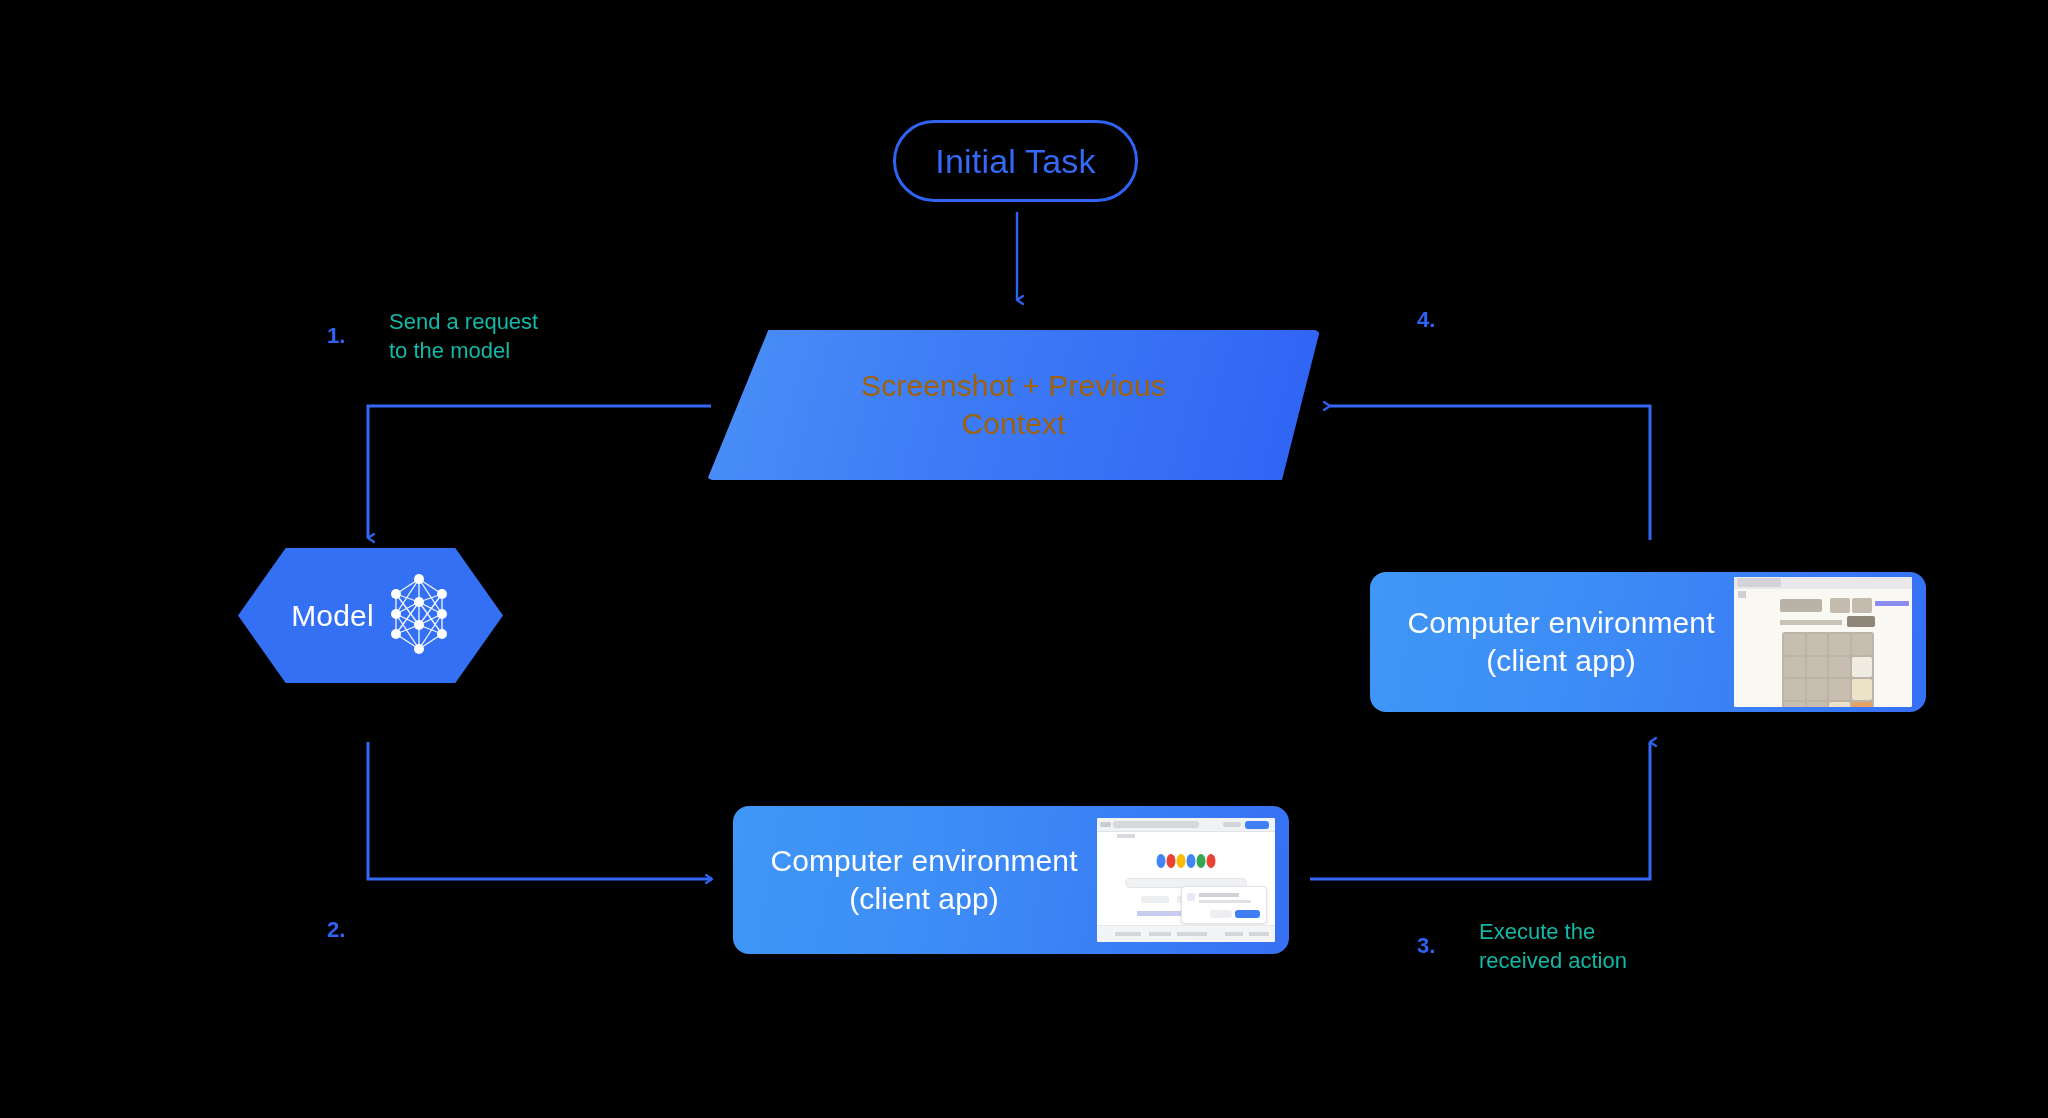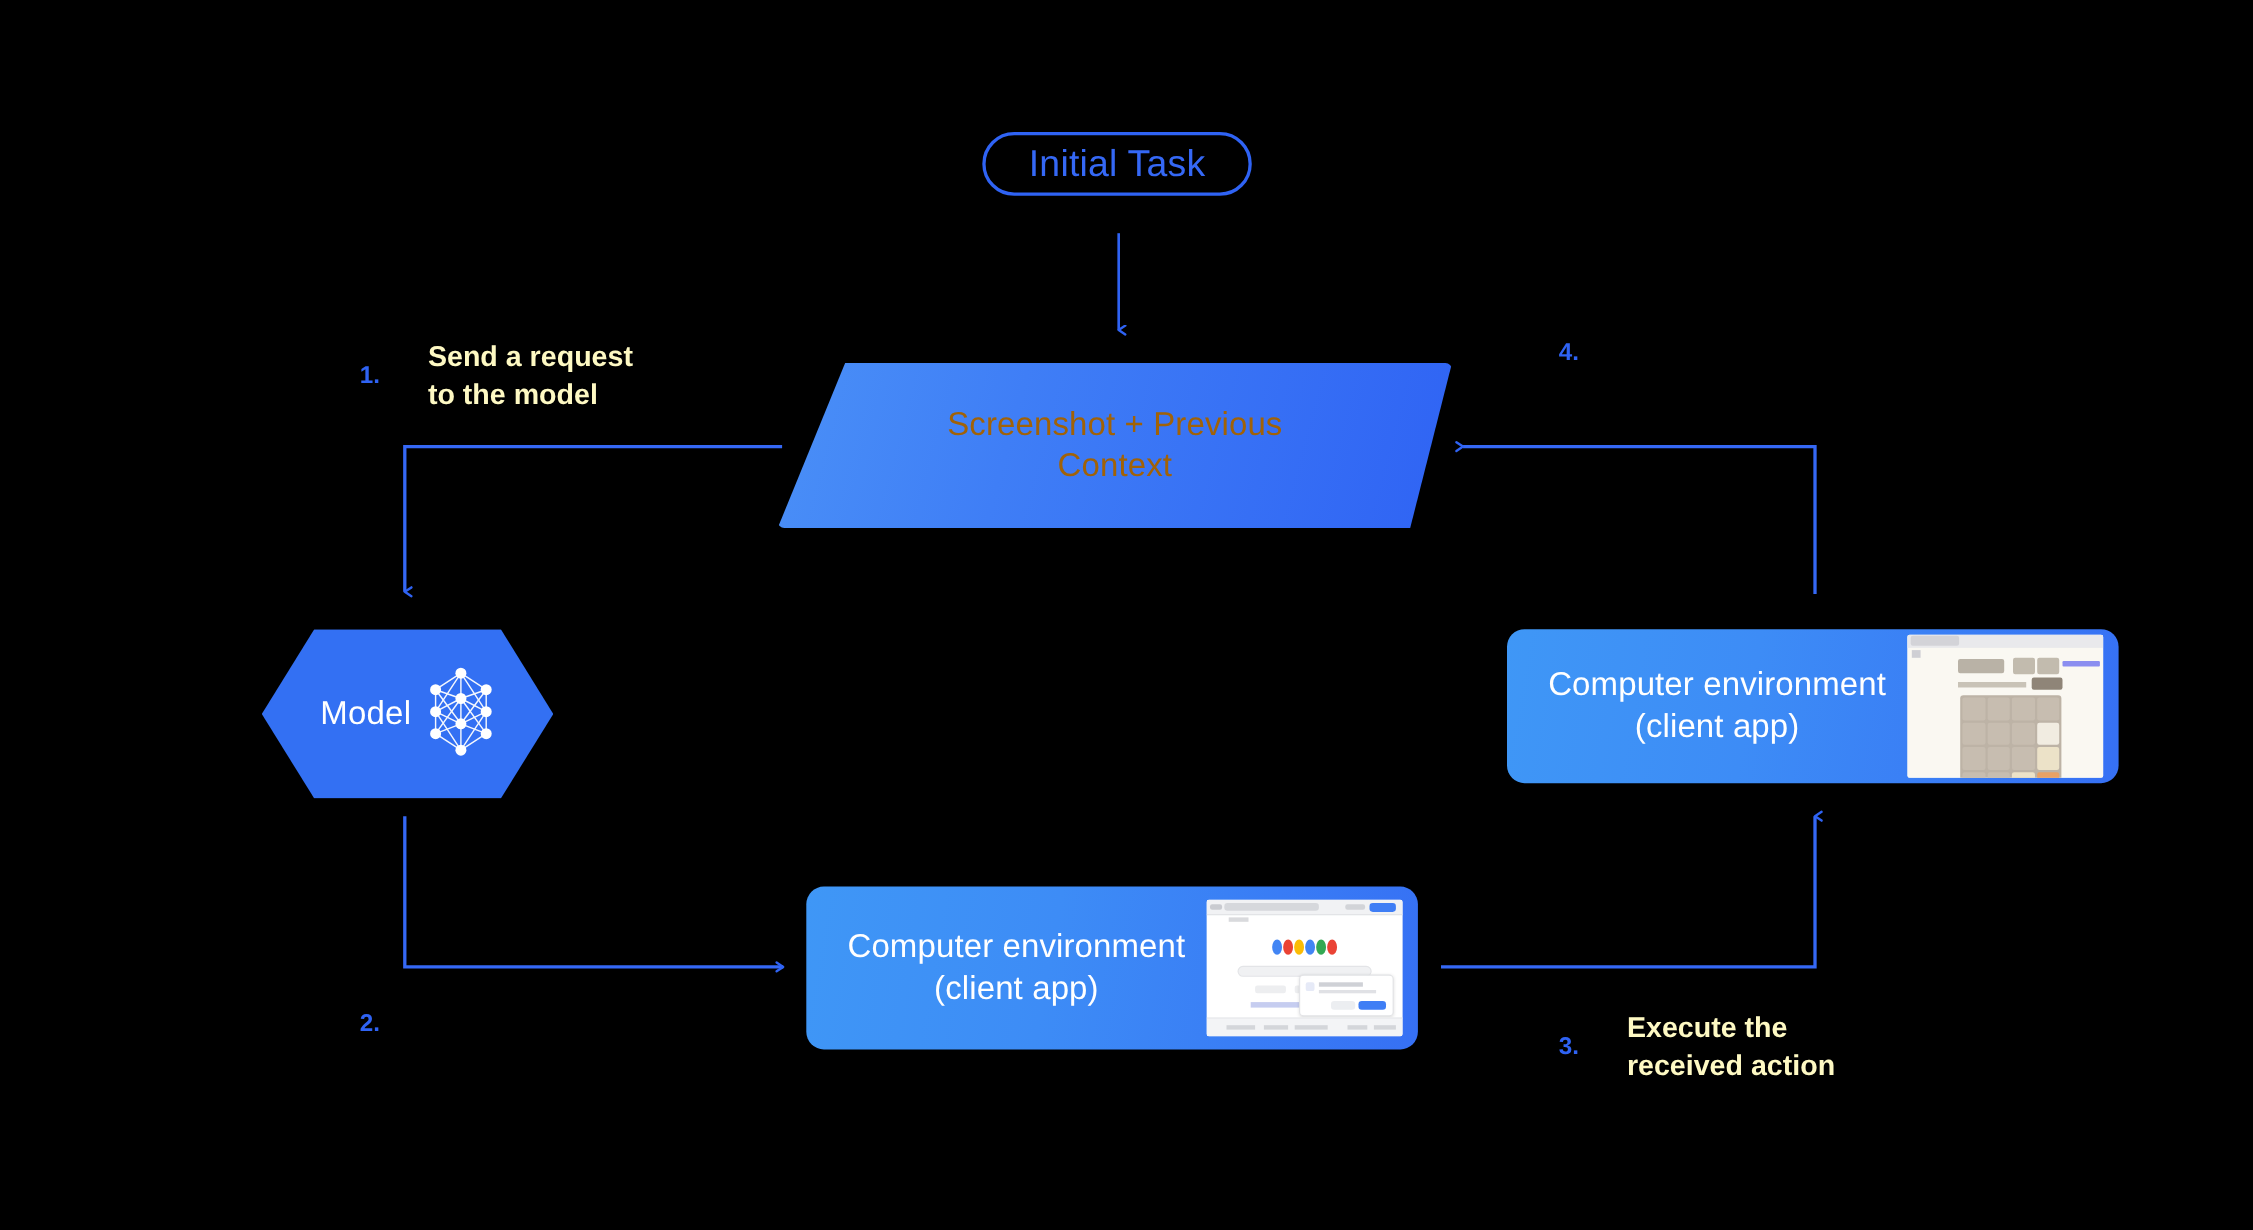--- a/index.html
+++ b/index.html
@@ -31,21 +31,21 @@
     height: 1118px;
     pointer-events: none;
   }
 
   
   .pill {
     position: absolute;
     left: 893px;
     top: 120px;
     width: 245px;
-    height: 58px;
+    height: 82px;
     border: 3px solid #2f63f4;
     border-radius: 44px;
     display: flex;
     align-items: center;
     justify-content: center;
     box-sizing: border-box;
     background: transparent;
   }
   .pill-label {
     color: #3568f5;
@@ -80,23 +80,23 @@
     font-size: 30px;
     line-height: 1.28;
     text-align: center;
     letter-spacing: 0.1px;
   }
 
   
   .hex-wrap {
     position: absolute;
     left: 238px;
-    top: 572px;
+    top: 548px;
     width: 265px;
-    height: 154px;
+    height: 135px;
   }
   .hex-shape {
     position: absolute;
     inset: 0;
     background: #3370f3;
     clip-path: polygon(18% 0%, 82% 0%, 100% 50%, 82% 100%, 18% 100%, 0% 50%);
   }
   .hex-inner {
     position: absolute;
     inset: 0;
@@ -297,23 +297,23 @@
     gap: 0px;
   }
   .step-num {
     color: #2f63f4;
     font-size: 22px;
     font-weight: bold;
     width: 62px;
     flex: 0 0 62px;
   }
   .step-text {
-    color: #fef9c3;
-    font-size: 26px;
-    font-weight: bold;
+    color: #14b8a6;
+    font-size: 22px;
+    font-weight: normal;
     line-height: 1.32;
     white-space: pre-line;
   }
   #step1 { left: 327px; top: 307px; }
   #step2 { left: 327px; top: 917px; }
   #step3 { left: 1417px; top: 917px; }
   #step4 { left: 1417px; top: 307px; }
 </style>
 </head>
 <body>

